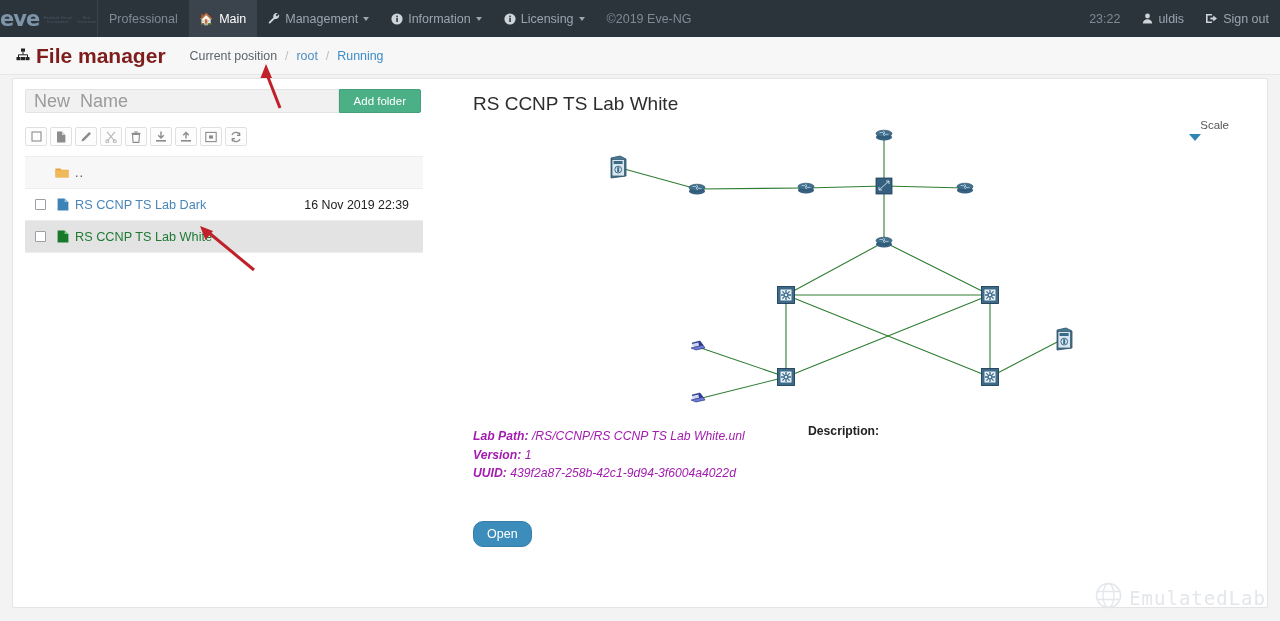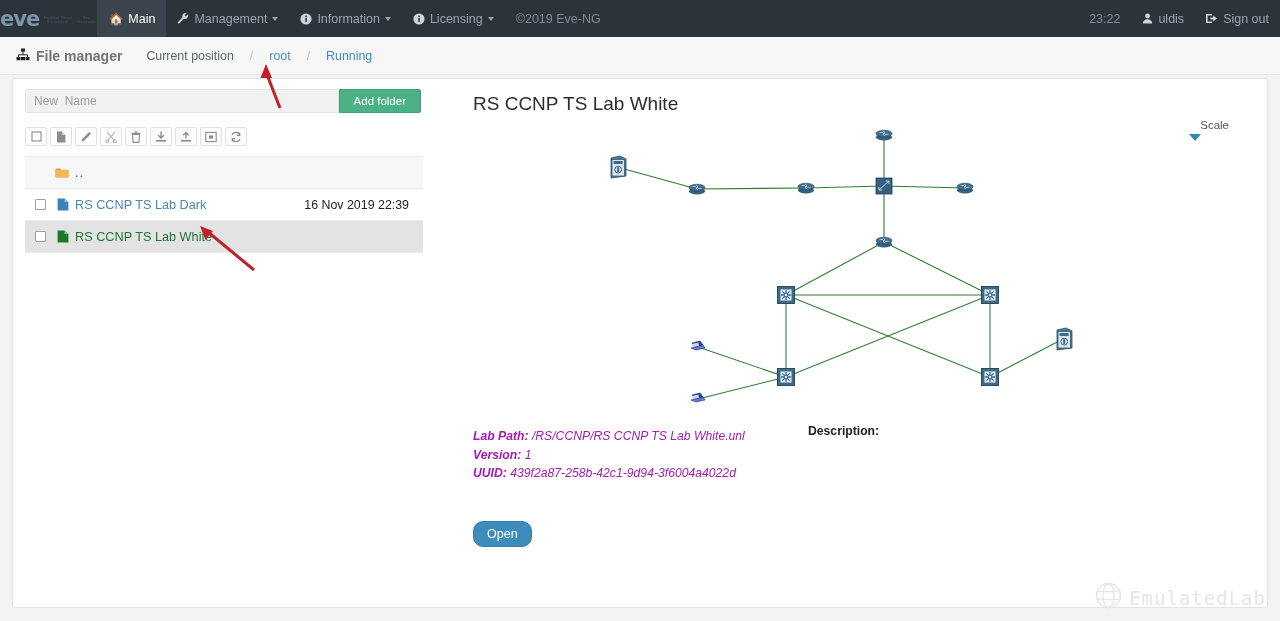--- a/index.html
+++ b/index.html
@@ -70,34 +70,34 @@
   
   .page-head {
     height: 38px;
     background: #f7f7f7;
     display: flex;
     align-items: center;
     padding-left: 16px;
     border-bottom: 1px solid #e7e7e7;
   }
   .page-title {
-    font-size: 14px;
+    font-size: 21px;
     font-weight: 700;
-    color: #737373;
+    color: #7f1d1d;
     display: flex;
     align-items: center;
   }
   .page-title .sitemap-ico { margin-right: 6px; font-size: 13px; }
   .breadcrumb {
     margin-left: 24px;
     font-size: 12.4px;
     color: #6f7780;
     display: flex;
     align-items: center;
-    gap: 16px;
+    gap: 8px;
   }
   .breadcrumb .sep { color: #b9bfc5; }
   .crumb-link { color: #4b8fc4; text-decoration: none; cursor: pointer; }
   .crumb-link.cur { color: #3a8bc6; }
   .crumb-static { color: #5c646d; }
 
   
   .panel {
     position: absolute;
     top: 78px; left: 12px;
@@ -114,21 +114,21 @@
   .newfolder-row {
     display: flex;
     height: 24px;
     width: 396px;
     margin-bottom: 14px;
   }
   .newfolder-input {
     flex: 1;
     border: 1px solid #e3e3e3;
     background: #f1f1f1;
-    font-size: 12px;
+    font-size: 18px;
     color: #8e8e8e;
     padding: 0 8px;
     outline: none;
     font-family: "Liberation Sans", sans-serif;
     border-radius: 2px 0 0 2px;
   }
   .newfolder-input::placeholder { color: #9b9b9b; }
   .add-folder-btn {
     background: #4cb087;
     border: 1px solid #44a079;
@@ -261,20 +261,23 @@
 <body>
 
 <div class="navbar">
 
   <div class="brand">
     <div class="brand-logo">eve</div>
     <div class="brand-sub">Emulated Virtual Environment</div>
     <div class="brand-sub">Next Generation</div>
   </div>
 
+  <div class="nav-item plain">
+    <span>Professional</span>
+  </div>
 
   <a class="nav-item active">
     <span class="nav-ico">🏠</span>
     <span>Main</span>
   </a>
 
   <a class="nav-item">
     <span class="nav-ico">
       <svg width="12" height="11" viewBox="0 0 12 11">
           <path d="M11 1.3 8.9 3.4 7.6 2.1 9.7.0A3.6 3.6 0 0 0 5.4 4.6L.5 9.4l1.3 1.3 4.8-4.8A3.6 3.6 0 0 0 11 1.3z" fill="#cdd4da"></path>

